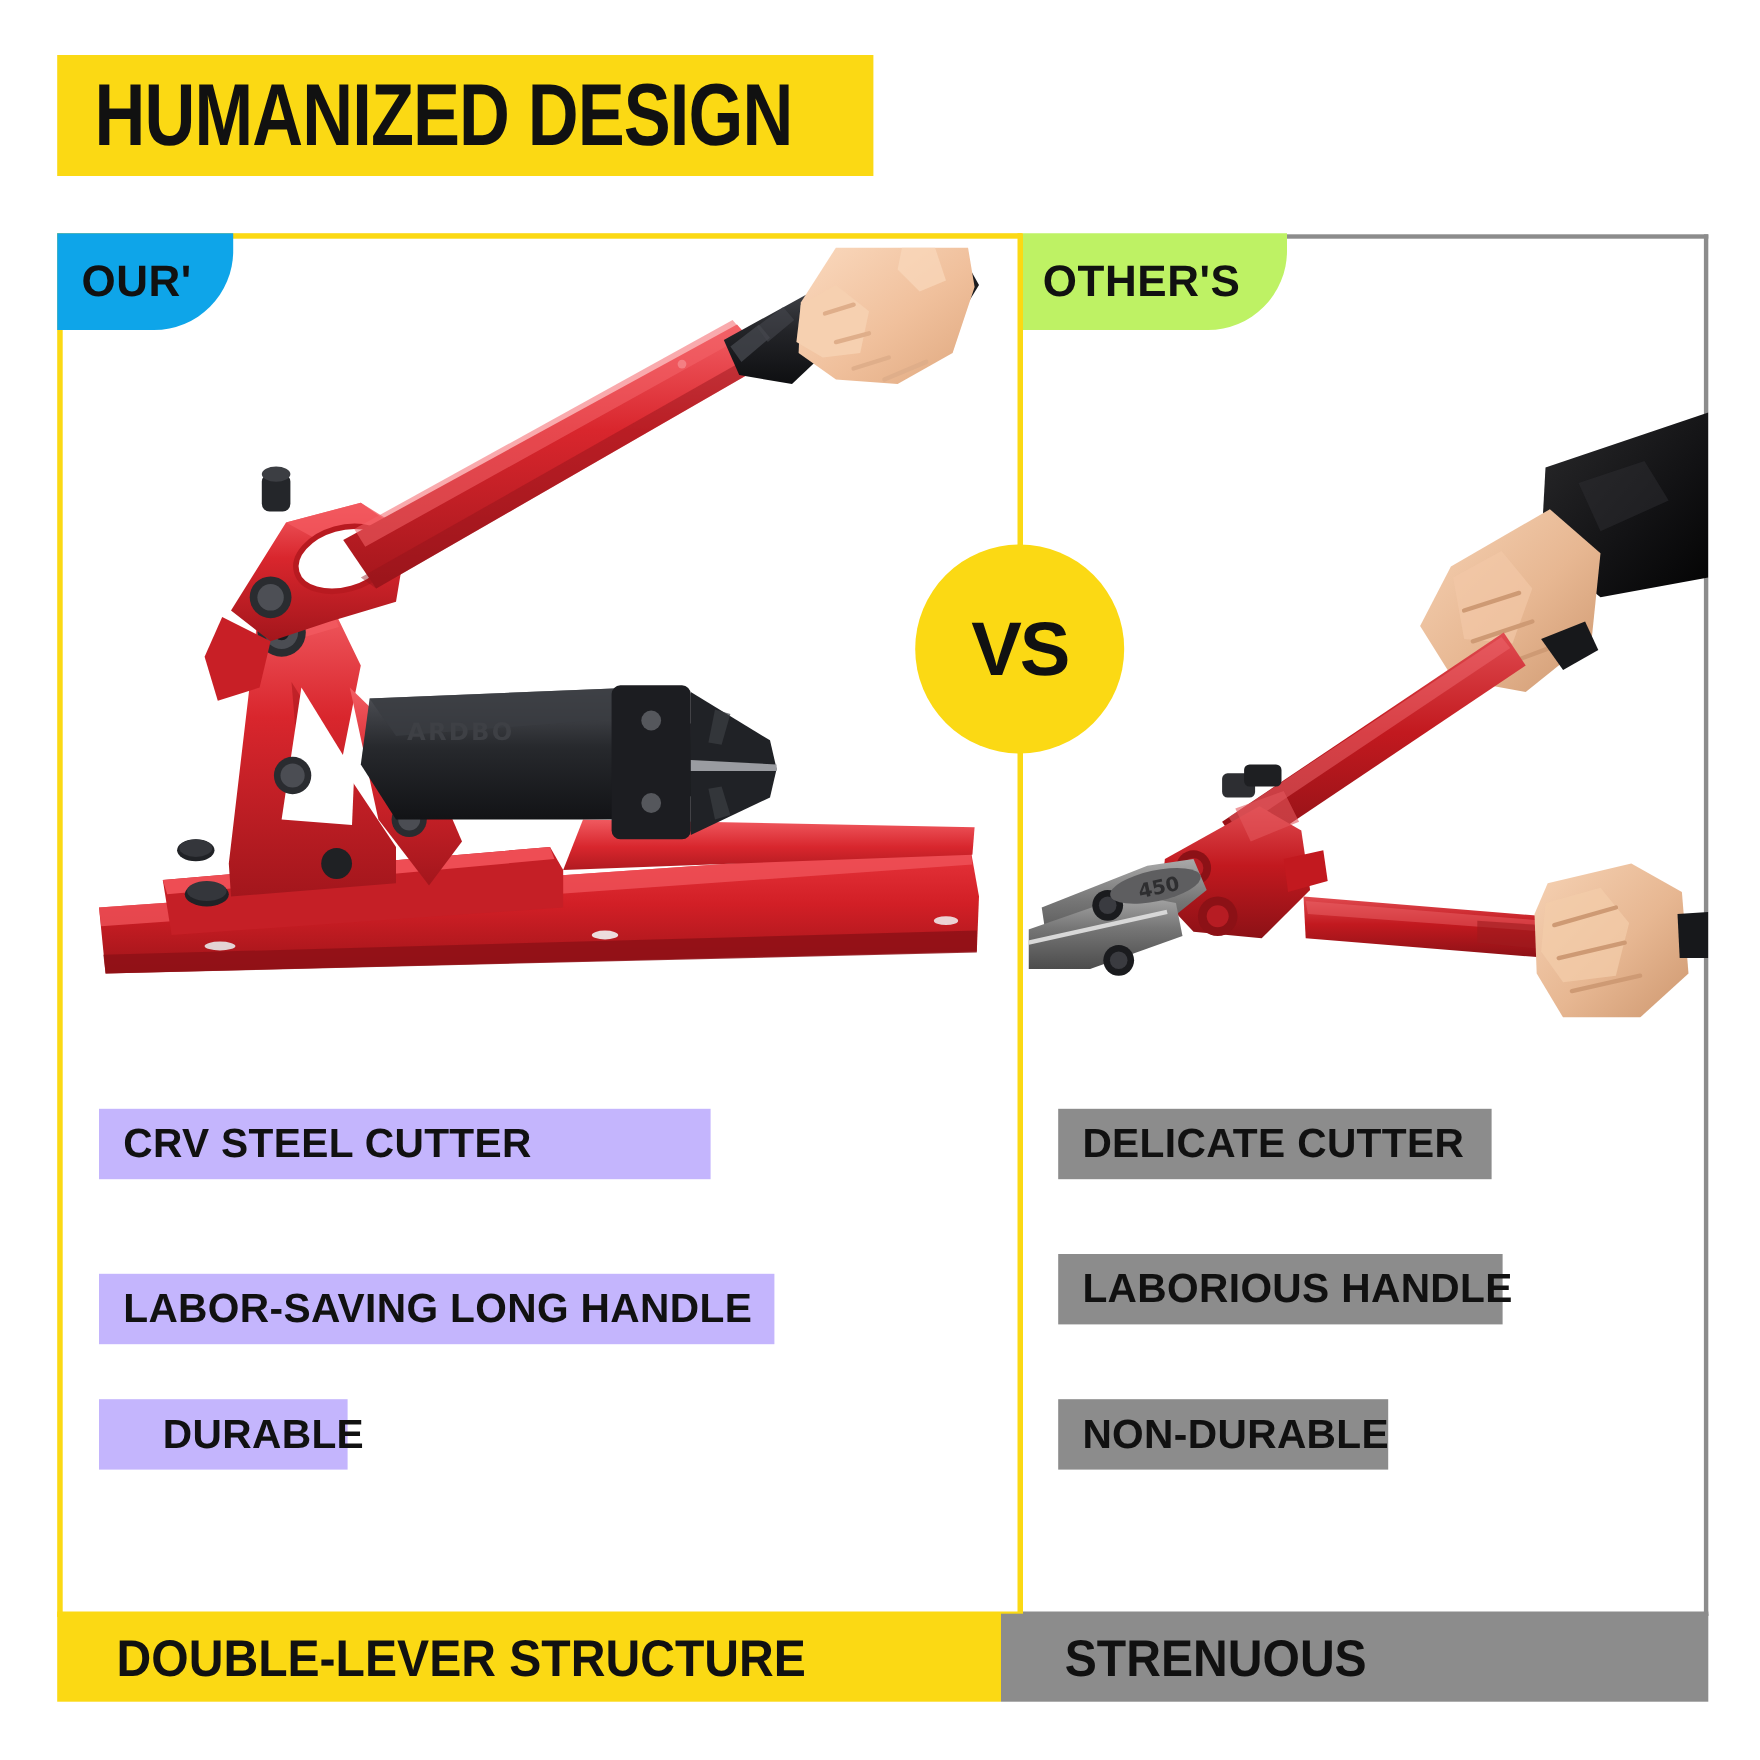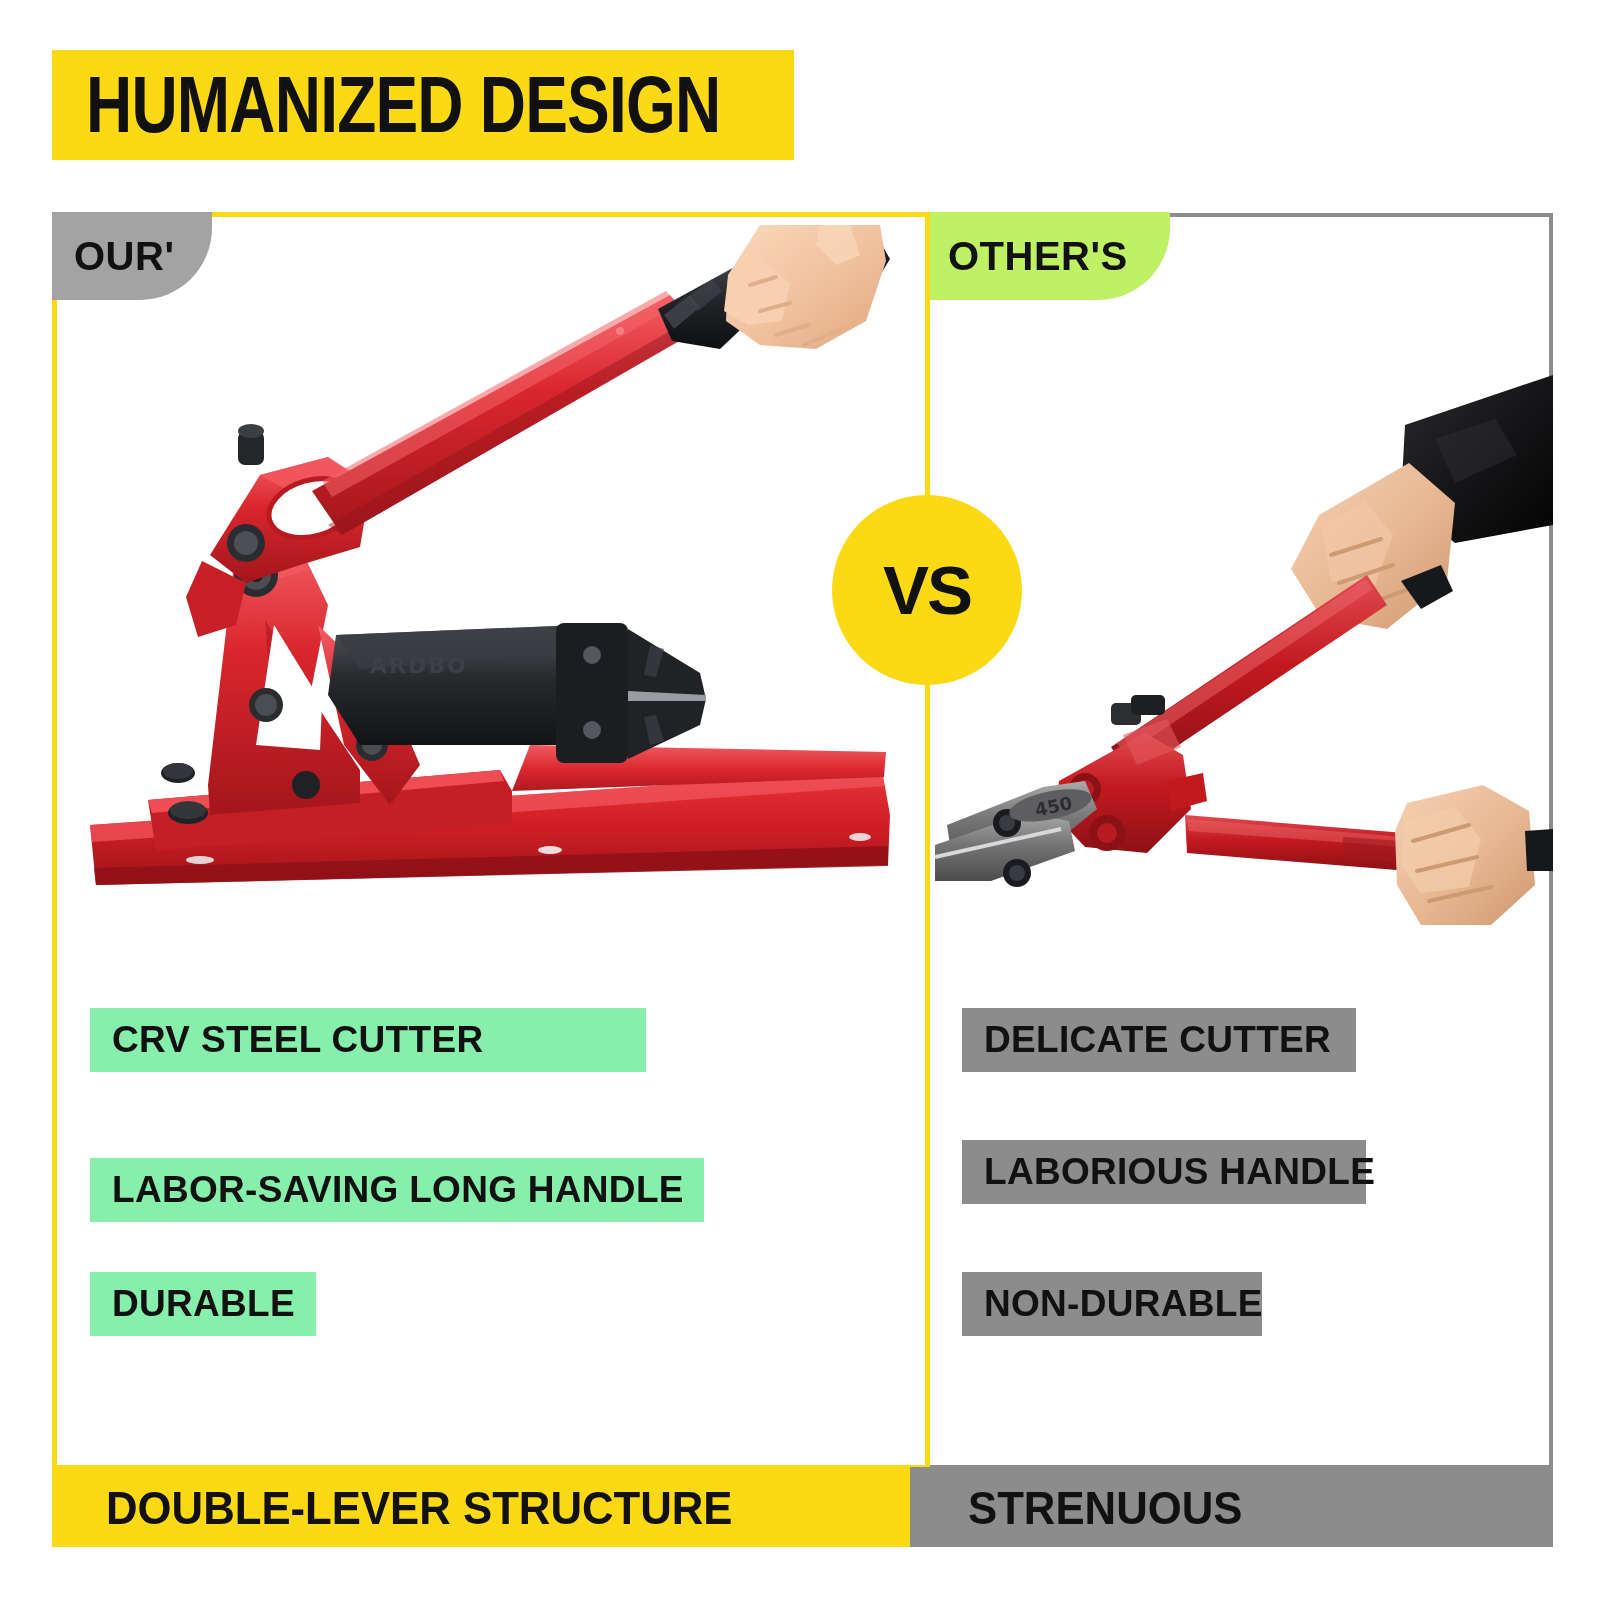--- a/index.html
+++ b/index.html
@@ -48,21 +48,21 @@
     width:623px; height:1256px;
     border:4px solid #8C8C8C;
     border-left:none;
     background:#ffffff;
   }
 
   
   #tab-our{
     position:absolute; left:52px; top:212px;
     width:160px; height:88px;
-    background:#a3a3a3;
+    background:#0ea5e9;
     border-bottom-right-radius:72px;
     display:flex; align-items:center;
     z-index:6;
   }
   #tab-our span{
     font-weight:bold; font-size:40px; color:#111111;
     margin-left:22px; letter-spacing:0.5px;
   }
   #tab-other{
     position:absolute; left:930px; top:212px;
@@ -90,21 +90,21 @@
     letter-spacing:-2px;
   }
 
   
   .feat{
     position:absolute;
     display:flex; align-items:center;
     font-weight:bold; font-size:37px; color:#111111;
     letter-spacing:0.3px; white-space:nowrap;
   }
-  .feat.yellow{ background:#86efac; }
+  .feat.yellow{ background:#c4b5fd; }
   .feat.grey  { background:#8C8C8C; }
   .feat span{ padding:0 22px; }
 
   
   #footer-left{
     position:absolute; left:52px; top:1467px;
     width:858px; height:80px; background:#FBD914;
     display:flex; align-items:center; z-index:7;
   }
   #footer-left span{
@@ -376,21 +376,21 @@
 <div id="vs-badge">
   <span>VS</span>
 </div>
 
 <div class="feat yellow" style="left:90px; top:1008px; width:556px; height:64px;">
   <span>CRV STEEL CUTTER</span>
 </div>
 <div class="feat yellow" style="left:90px; top:1140px; width:614px; height:64px;margin-top:18px;">
   <span>LABOR-SAVING LONG HANDLE</span>
 </div>
-<div class="feat yellow" style="left:90px; top:1272px; width:226px; height:64px;">
+<div class="feat yellow" style="left:90px; top:1272px; width:226px; height:64px;padding-left:36px;">
   <span>DURABLE</span>
 </div>
 
 <div class="feat grey" style="left:962px; top:1008px; width:394px; height:64px;">
   <span>DELICATE CUTTER</span>
 </div>
 <div class="feat grey" style="left:962px; top:1140px; width:404px; height:64px;">
   <span>LABORIOUS HANDLE</span>
 </div>
 <div class="feat grey" style="left:962px; top:1272px; width:300px; height:64px;">

